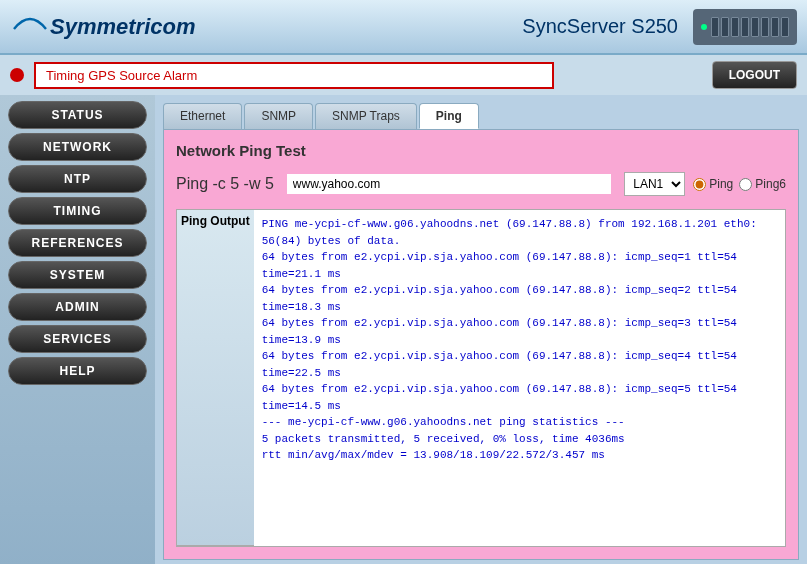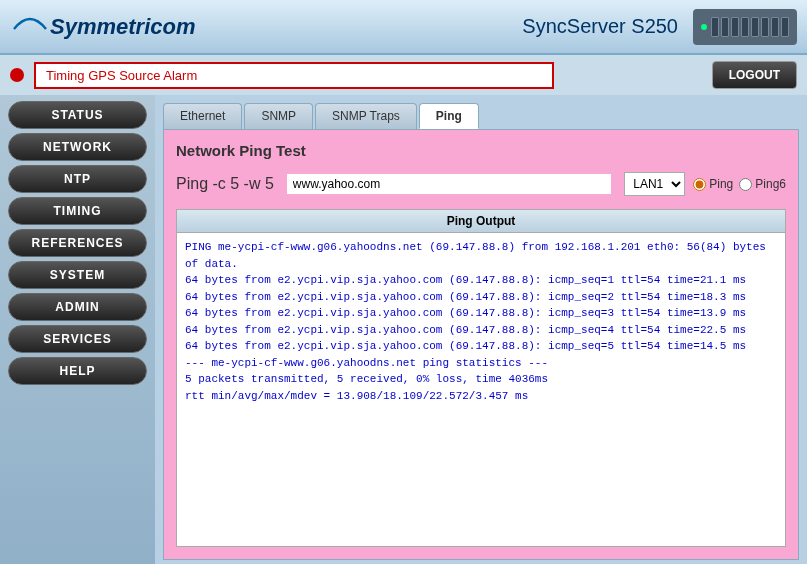--- a/index.html
+++ b/index.html
@@ -224,21 +224,21 @@
     }
     .radio-option input[type="radio"] {
       accent-color: #cc6600;
     }
 
     
     .output-section {
       flex: 1;
       border: 1px solid #aaa;
       display: flex;
-      flex-direction: column;
+      flex-direction: row;
     }
     .output-header {
       background: linear-gradient(180deg, #d8e8f0 0%, #bbd0e0 100%);
       text-align: center;
       font-weight: bold;
       font-size: 12px;
       padding: 4px;
       border-bottom: 1px solid #aaa;
     }
     .output-body {

